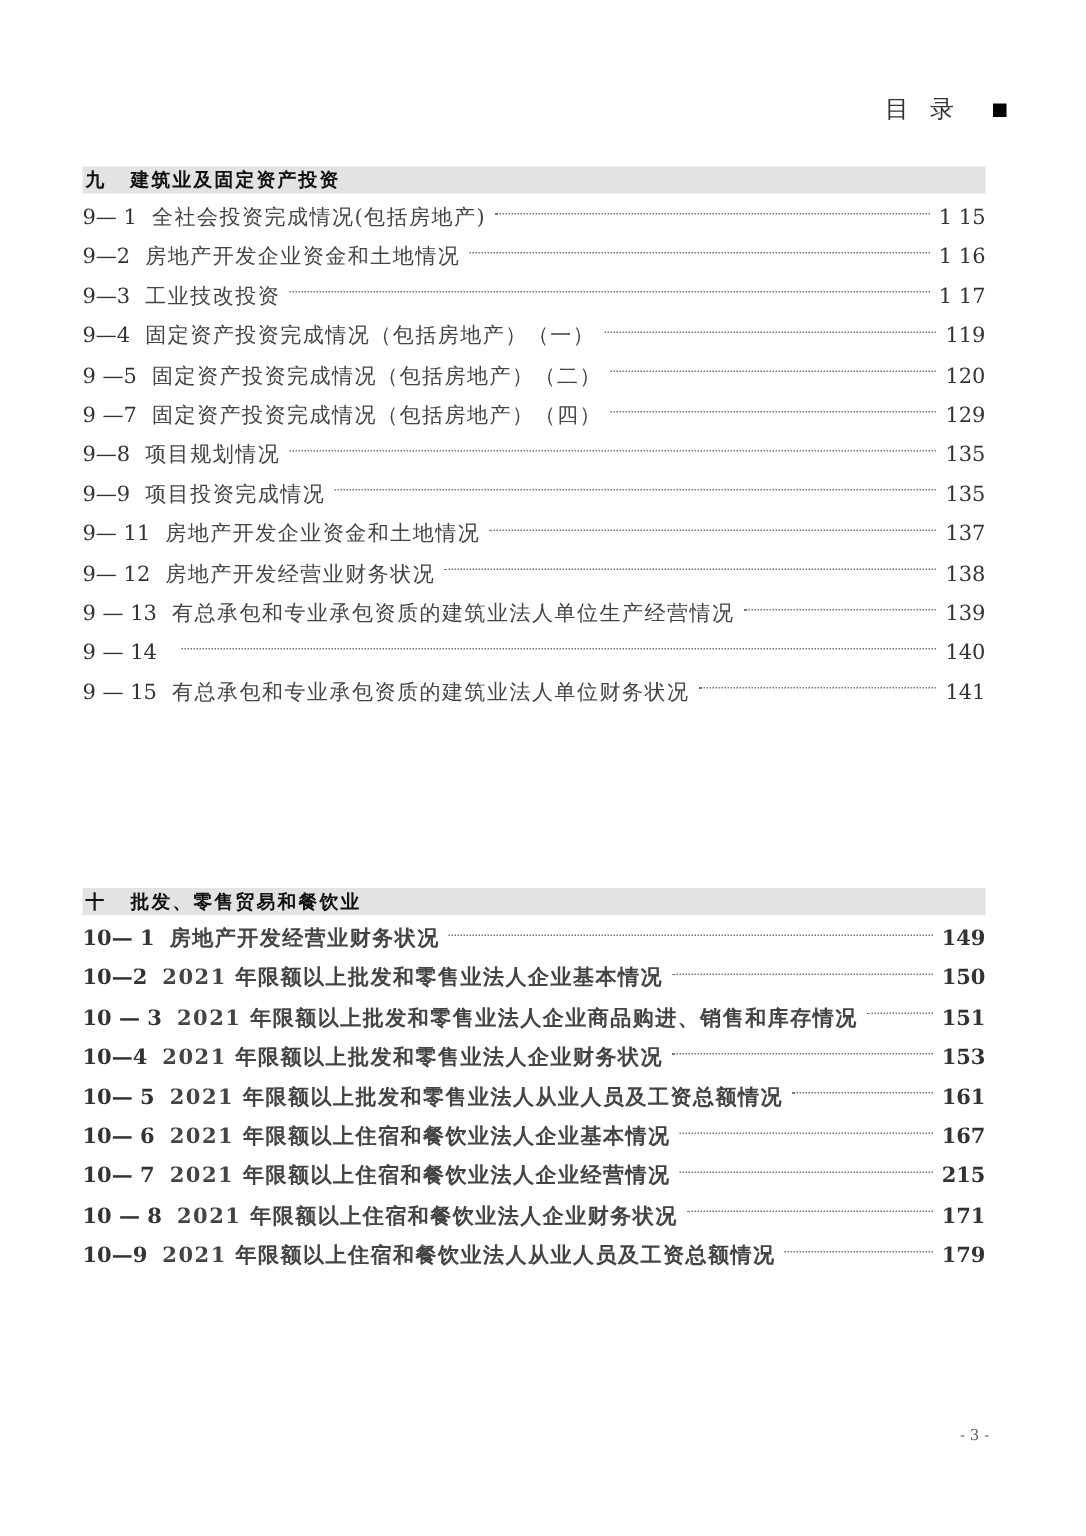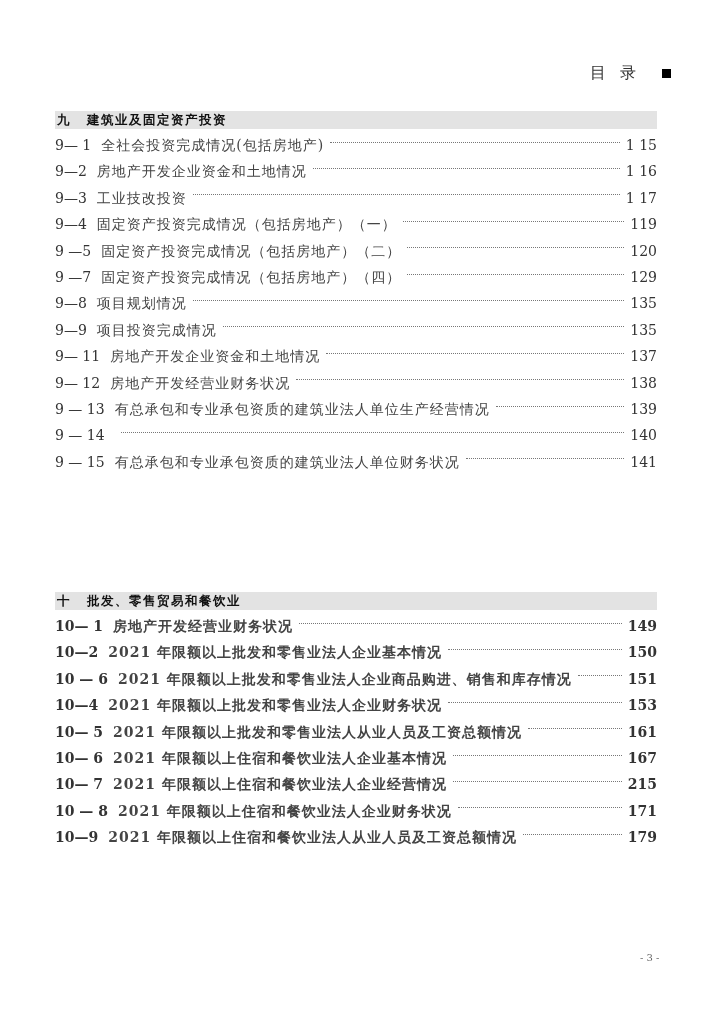--- a/index.html
+++ b/index.html
@@ -159,21 +159,21 @@
         <span class="dots"></span>
         <span class="page">149</span>
       </li>
     <li class="toc-row">
         <span class="code">10—2</span>
         <span class="label">2021 年限额以上批发和零售业法人企业基本情况</span>
         <span class="dots"></span>
         <span class="page">150</span>
       </li>
     <li class="toc-row">
-        <span class="code">10 — 6</span>
+        <span class="code">10 — 3</span>
         <span class="label">2021 年限额以上批发和零售业法人企业商品购进、销售和库存情况</span>
         <span class="dots"></span>
         <span class="page">151</span>
       </li>
     <li class="toc-row">
         <span class="code">10—4</span>
         <span class="label">2021 年限额以上批发和零售业法人企业财务状况</span>
         <span class="dots"></span>
         <span class="page">153</span>
       </li>

